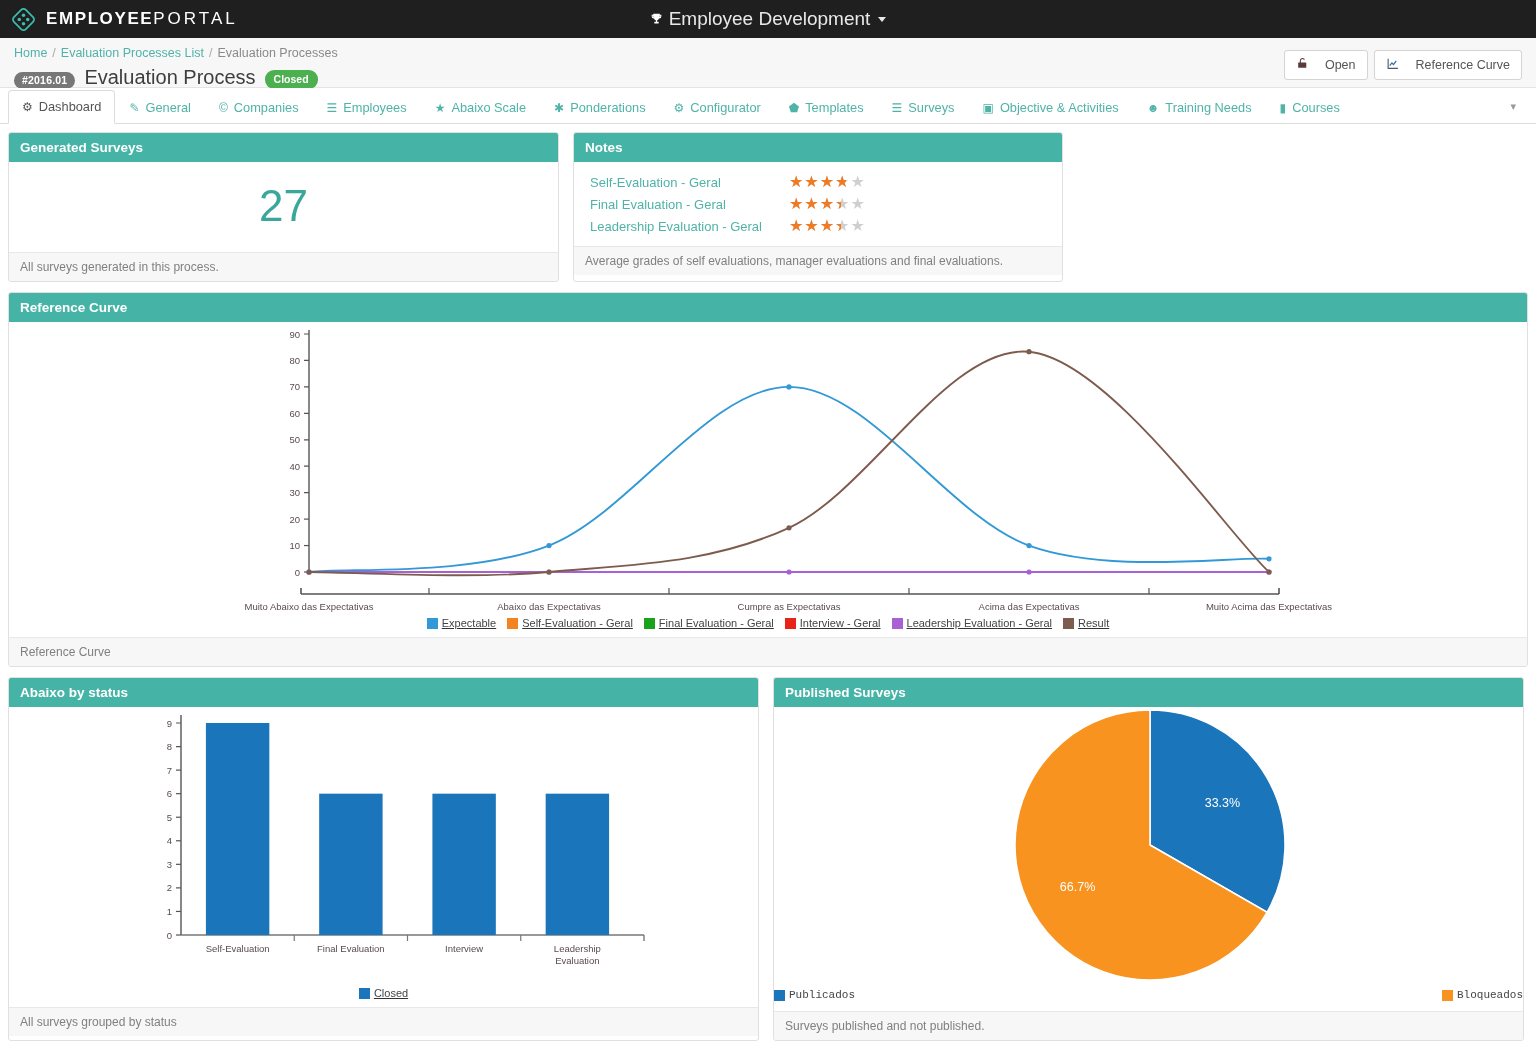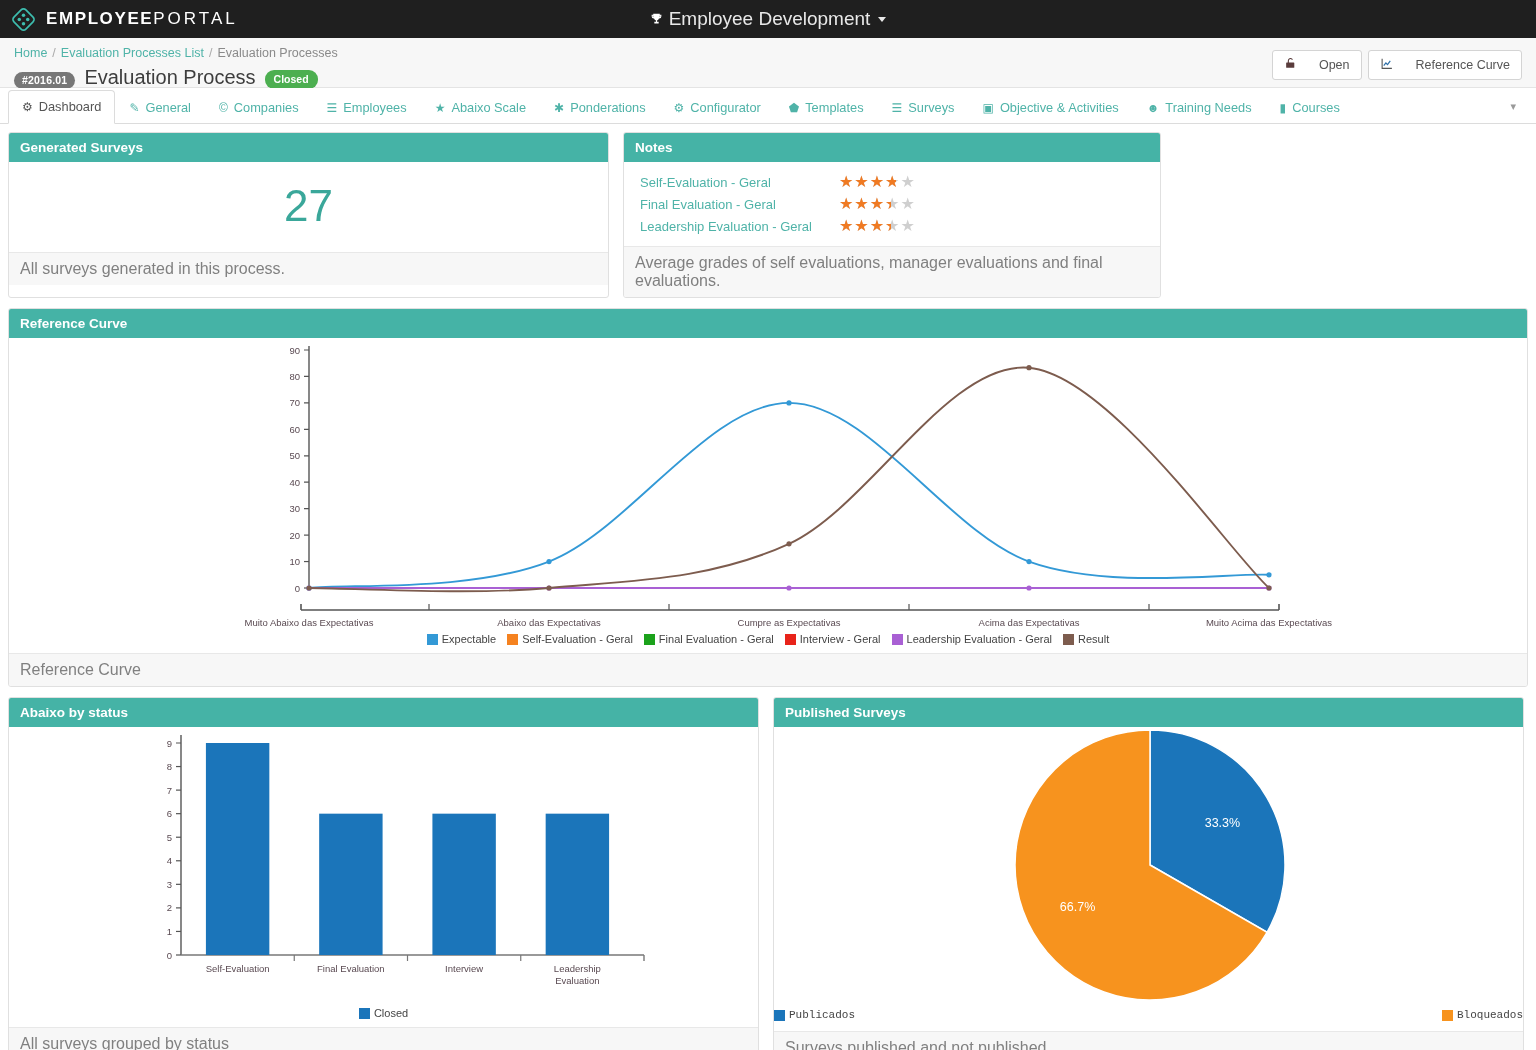--- a/index.html
+++ b/index.html
@@ -53,21 +53,21 @@
   }
   .pagetitle { font-size:20px; color:#3d3d3d; font-weight:400; }
   .statusbadge {
     background:#4caf50; color:#fff; font-size:10.5px; font-weight:bold;
     border-radius:9px; padding:3px 9px 4px 9px;
   }
   .topactions { position:absolute; right:14px; top:12px; display:flex; gap:6px; }
   .btn {
     background:#fff; border:1px solid #d4d4d4; border-radius:3px;
     font-size:12.5px; color:#555; padding:6px 11px;
-    display:flex; align-items:center; gap:22px; cursor:pointer;
+    display:flex; align-items:center; gap:16px; cursor:pointer;
   }
 
   
   .tabsbar {
     border-bottom:1px solid #dcdcdc; background:#fff;
     display:flex; align-items:flex-end; padding:0 8px; height:36px;
     position:relative;
   }
   .tab {
     display:flex; align-items:center; gap:6px;
@@ -91,21 +91,21 @@
     background:#fff; border:1px solid #e0e0e0; border-radius:3px;
     margin-bottom:10px; overflow:hidden;
   }
   .panel-head {
     background:#45b3a6; color:#fff; font-weight:bold;
     font-size:13.5px; padding:7px 11px;
   }
   .panel-body { background:#fff; }
   .panel-foot {
     background:#f7f7f7; border-top:1px solid #e8e8e8;
-    font-size:16px; color:#808080; padding:7px 11px;
+    font-size:12px; color:#808080; padding:7px 11px;
   }
 
   
   .bignum {
     text-align:center; color:#3aa79a; font-size:44px;
     font-weight:300; padding:22px 0 24px 0; line-height:1;
   }
 
   
   .noteline { display:flex; align-items:center; padding:1px 0; }
@@ -114,21 +114,21 @@
   .stars .back { color:#cfcfcf; }
   .stars .fill {
     position:absolute; left:0; top:0; overflow:hidden; white-space:nowrap;
     color:#f07a22;
   }
 
   
   .chartbox { position:relative; }
   .legend-row {
     display:flex; justify-content:center; align-items:flex-start;
-    gap:11px; padding:2px 0 8px 0; flex-wrap:wrap;
+    gap:11px; padding:2px 0 8px 0; flex-wrap:wrap;text-decoration:underline;
   }
   .legend-item { display:flex; align-items:center; gap:4px; font-size:11px; color:#444; }
   .swatch { width:11px; height:11px; display:inline-block; }
 
   .pielegend { display:flex; justify-content:space-between; gap:6px; padding:4px 0 10px 0;font-family:Liberation Mono, monospace; }
 </style>
 </head>
 <body>
 
 <div class="topbar">
@@ -237,29 +237,29 @@
     <div class="tab">
       <span class="tico">▮</span>
       <span>Courses</span>
     </div>
     <span class="tabs-caret">▾</span>
 </div>
 
 <div class="content">
 
   <div class="row">
-    <div class="panel" style="width:601px">
+    <div class="panel" style="width:551px">
       <div class="panel-head">Generated Surveys</div>
       <div class="panel-body">
         <div class="bignum">27</div>
       </div>
       <div class="panel-foot">All surveys generated in this process.</div>
     </div>
 
-    <div class="panel" style="width:538px">
+    <div class="panel" style="width:490px">
       <div class="panel-head">Notes</div>
       <div class="panel-body" style="padding:9px 0 9px 0" id="notes-body">
           <div class="noteline">
             <div class="notelabel">Self-Evaluation - Geral</div>
             <div class="stars"><span class="back">★★★★★</span><span class="fill" style="width: 74%;">★★★★★</span></div>
           </div>
           <div class="noteline">
             <div class="notelabel">Final Evaluation - Geral</div>
             <div class="stars"><span class="back">★★★★★</span><span class="fill" style="width: 68%;">★★★★★</span></div>
           </div>

